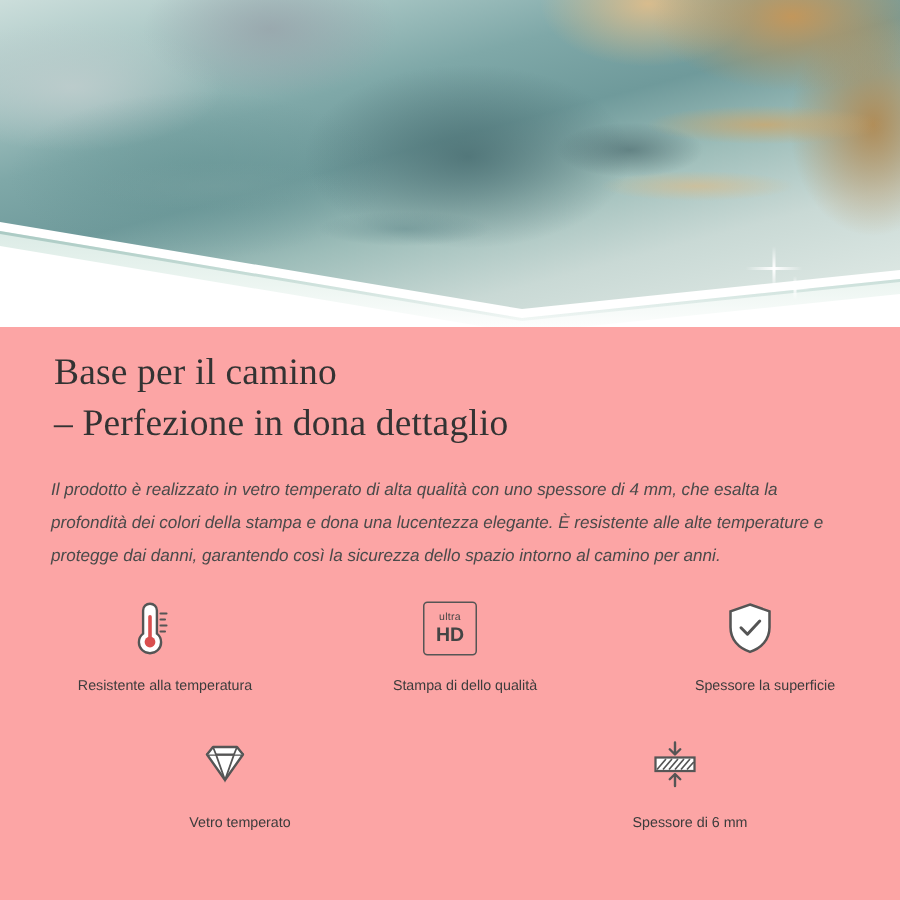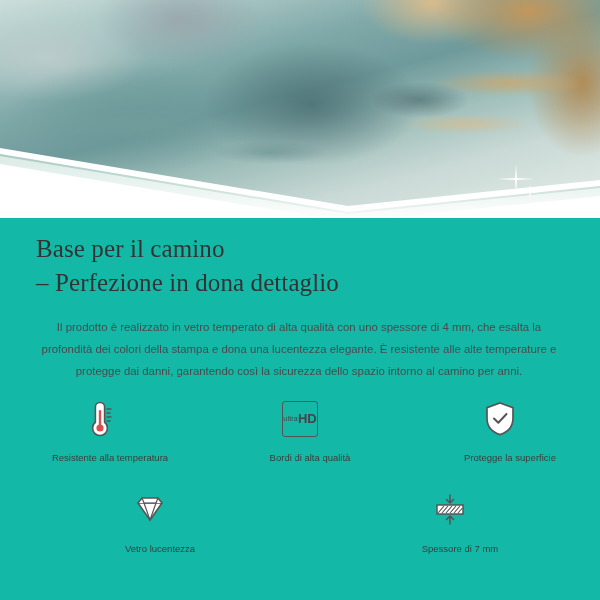--- a/index.html
+++ b/index.html
@@ -10,21 +10,21 @@
     width: 600px;
     height: 600px;
     background: #ffffff;
     font-family: "Liberation Sans", sans-serif;
     overflow: hidden;
   }
   .page {
     position: relative;
     width: 600px;
     height: 600px;
-    background: #14b8a6;
+    background: #fca5a5;
   }
 
   
   .hero {
     position: relative;
     width: 600px;
     height: 218px;
     overflow: hidden;
     background: #ffffff;
   }
@@ -136,21 +136,22 @@
   }
   .headline .line2 {
     display: block;
   }
   .paragraph {
     margin: 0;
     padding: 16px 36px 0 34px;
     font-size: 11.4px;
     line-height: 22px;
     color: #4a4a4a;
-    text-align: center;
+    text-align: left;
+    font-style: italic;
   }
 
   
   .features {
     position: absolute;
     left: 0;
     top: 395px;
     width: 600px;
   }
   .feature-row {
@@ -180,21 +181,21 @@
   }
   .feature-row.second {
     margin-top: 22px;
   }
   .ultrahd-box {
     width: 34px;
     height: 34px;
     border: 1.6px solid #555;
     border-radius: 3px;
     display: flex;
-    flex-direction: row;
+    flex-direction: column;
     align-items: center;
     justify-content: center;
     color: #444;
   }
   .ultrahd-box .u {
     font-size: 7px;
     line-height: 8px;
     letter-spacing: 0.2px;
   }
   .ultrahd-box .hd {
@@ -242,58 +243,58 @@
         <div class="feature-label">Resistente alla temperatura</div>
       </div>
 
       <div class="feature">
         <div class="feature-icon">
           <div class="ultrahd-box">
             <span class="u">ultra</span>
             <span class="hd">HD</span>
           </div>
         </div>
-        <div class="feature-label">Bordi di alta qualità</div>
+        <div class="feature-label">Stampa di dello qualità</div>
       </div>
 
       <div class="feature">
         <div class="feature-icon">
           <svg width="40" height="44" viewBox="0 0 40 44" fill="none" aria-hidden="true">
             <path d="M20 6l13 4.6v10.6c0 8.2-5.4 13.9-13 16.4-7.6-2.5-13-8.2-13-16.4V10.6L20 6z" stroke="#555" stroke-width="1.7" fill="#fff"></path>
             <path d="M14 21.5l4.3 4.3L26.5 17" stroke="#555" stroke-width="2" stroke-linecap="round" stroke-linejoin="round"></path>
           </svg>
         </div>
-        <div class="feature-label">Protegge la superficie</div>
+        <div class="feature-label">Spessore la superficie</div>
       </div>
 
     </div>
 
     <div class="feature-row second">
 
       <div class="feature">
         <div class="feature-icon">
           <svg width="42" height="40" viewBox="0 0 42 40" fill="none" aria-hidden="true">
             <path d="M9 13h24l-12 17L9 13z" stroke="#555" stroke-width="1.6" fill="#fff" stroke-linejoin="round"></path>
             <path d="M9 13l4-5h16l4 5" stroke="#555" stroke-width="1.6" fill="#fff" stroke-linejoin="round"></path>
             <path d="M13 8l2 5 6 17 6-17 2-5" stroke="#555" stroke-width="1.2"></path>
             <path d="M15 13h12" stroke="#555" stroke-width="1.2"></path>
           </svg>
         </div>
-        <div class="feature-label">Vetro lucentezza</div>
+        <div class="feature-label">Vetro temperato</div>
       </div>
 
 
       <div class="feature">
         <div class="feature-icon">
           <svg width="42" height="40" viewBox="0 0 42 40" fill="none" aria-hidden="true">
             <path d="M21 5v7M17.5 9.5L21 13l3.5-3.5" stroke="#555" stroke-width="1.6" stroke-linecap="round" stroke-linejoin="round"></path>
             <rect x="8" y="15" width="26" height="9" stroke="#555" stroke-width="1.5" fill="#fff"></rect>
             <path d="M9 23l6-7M13 23l6-7M17 23l6-7M21 23l6-7M25 23l6-7M29 23l4.5-5" stroke="#555" stroke-width="1.1"></path>
             <path d="M21 34v-7M17.5 29.5L21 26l3.5 3.5" stroke="#555" stroke-width="1.6" stroke-linecap="round" stroke-linejoin="round"></path>
           </svg>
         </div>
-        <div class="feature-label">Spessore di 7 mm</div>
+        <div class="feature-label">Spessore di 6 mm</div>
       </div>
 
     </div>
   </div>
 
 </div>
 
 </body></html>

